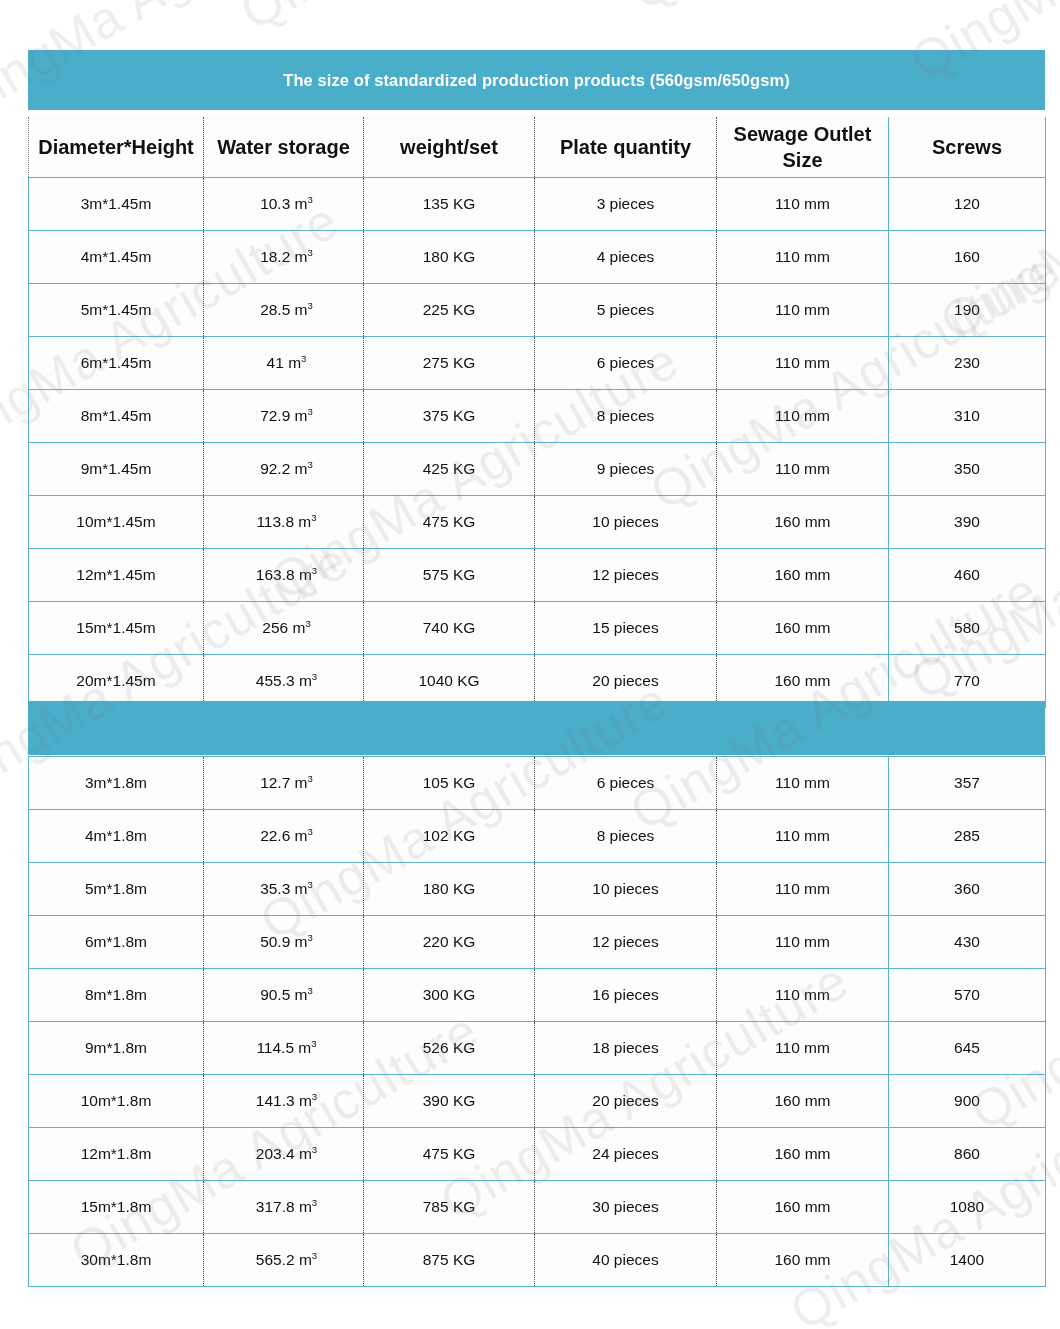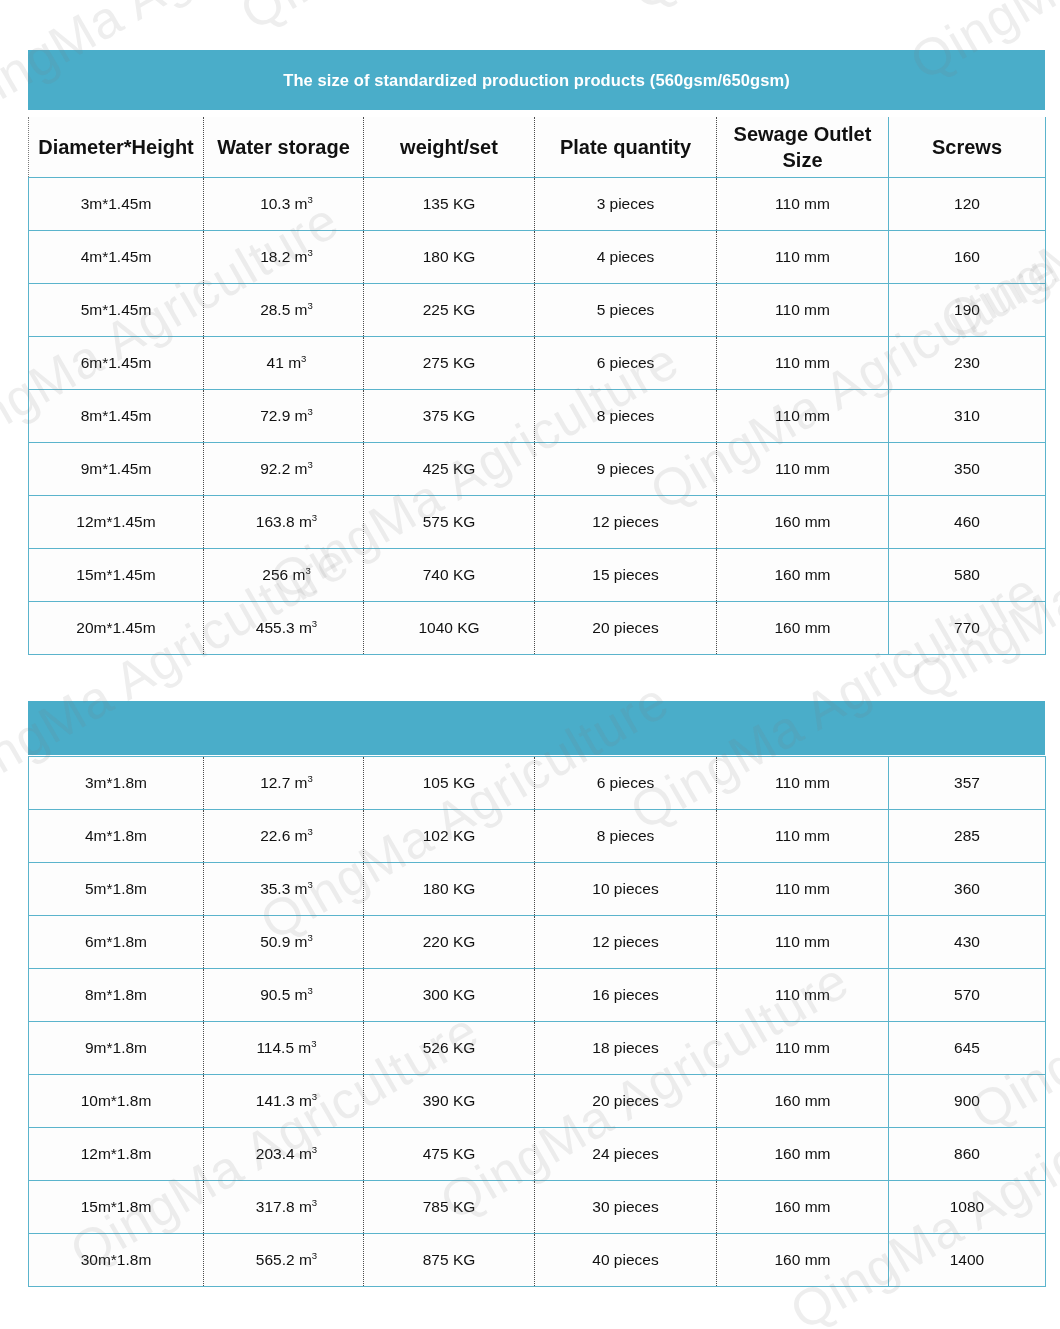--- a/index.html
+++ b/index.html
@@ -225,20 +225,28 @@
         </tr>
         <tr>
           <td>9m*1.45m</td>
           <td><span class="unit-wrap">92.2 m<sup class="cube">3</sup></span></td>
           <td>425 KG</td>
           <td>9 pieces</td>
           <td>110 mm</td>
           <td>350</td>
         </tr>
         <tr>
+          <td>10m*1.45m</td>
+          <td><span class="unit-wrap">113.8 m<sup class="cube">3</sup></span></td>
+          <td>475 KG</td>
+          <td>10 pieces</td>
+          <td>160 mm</td>
+          <td>390</td>
+        </tr>
+        <tr>
           <td>12m*1.45m</td>
           <td><span class="unit-wrap">163.8 m<sup class="cube">3</sup></span></td>
           <td>575 KG</td>
           <td>12 pieces</td>
           <td>160 mm</td>
           <td>460</td>
         </tr>
         <tr>
           <td>15m*1.45m</td>
           <td><span class="unit-wrap">256 m<sup class="cube">3</sup></span></td>

